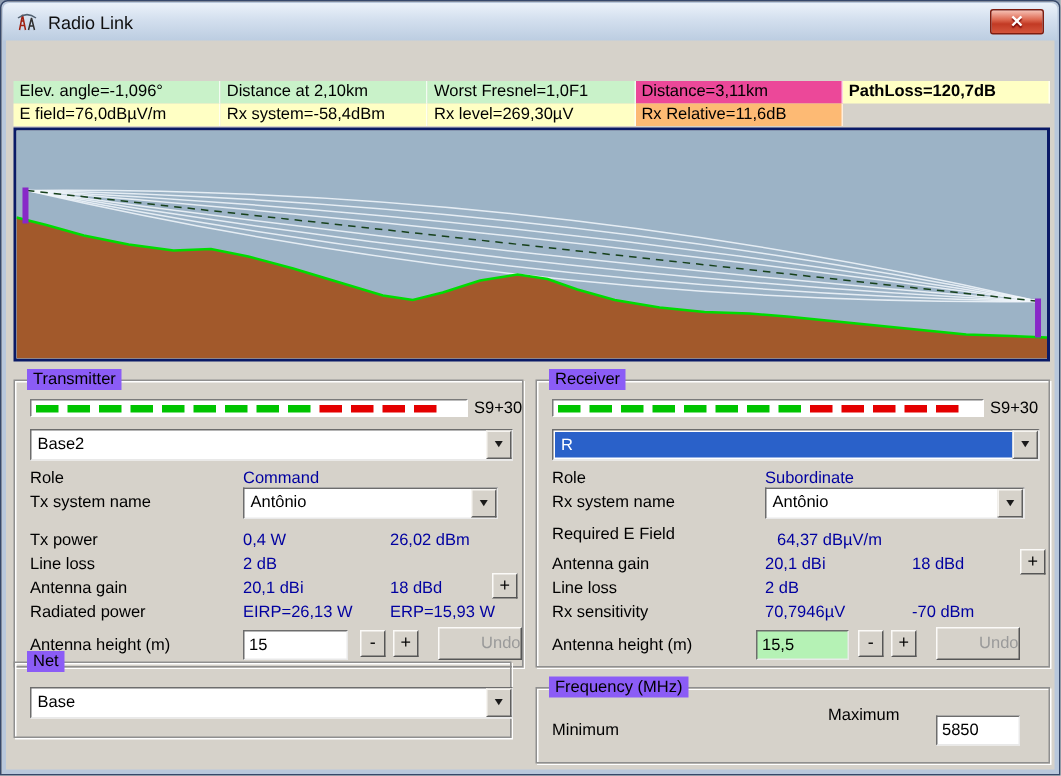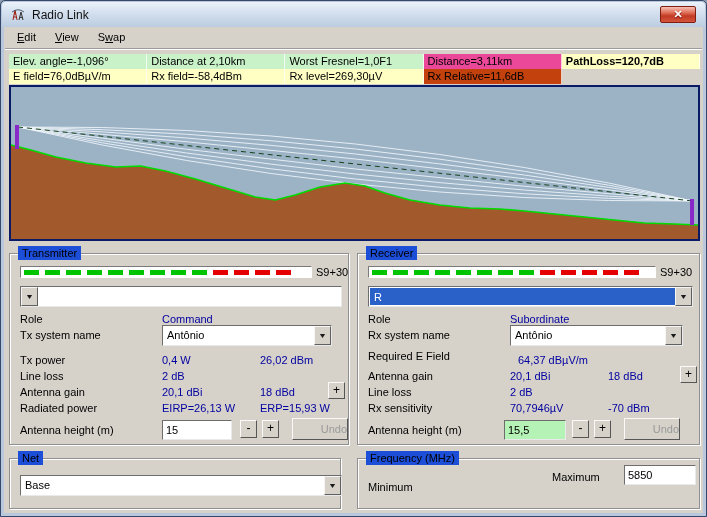--- a/index.html
+++ b/index.html
@@ -17,21 +17,21 @@
              display:flex;align-items:center;justify-content:center;text-shadow:0 1px 1px #700}
   .menubar{position:absolute;left:4px;top:27px;right:4px;height:21px;padding-left:4px;
            border-bottom:1px solid #9c9c9c;box-shadow:0 1px 0 #ffffff}
   .menu-item{display:inline-block;padding:3px 8px 2px;cursor:default}
   .infogrid{position:absolute;left:8px;top:53px;width:691px;display:grid;grid-template-columns:repeat(5,1fr)}
   .cell{height:15px;line-height:15px;padding-left:4px;white-space:nowrap;overflow:hidden;
         border-right:1px solid rgba(255,255,255,.75)}
   .chart{position:absolute;left:8px;top:84px;width:691px;height:156px;border:2px solid #0a1a66}
   .chart svg{display:block;width:100%;height:100%}
   .group{position:absolute;border:1px solid #8f8f8f;box-shadow:inset 1px 1px 0 #fff,1px 1px 0 #fff}
-  .gtitle{position:absolute;top:-8px;left:8px;background:#1d4ed8;padding:0 4px;line-height:14px;white-space:nowrap}
+  .gtitle{position:absolute;top:-8px;left:8px;background:#8b5cf6;padding:0 4px;line-height:14px;white-space:nowrap}
   .lab{position:absolute;left:10px;white-space:nowrap}
   .val{position:absolute;color:#0000a0;white-space:nowrap}
   .meter{position:absolute;left:10px;top:12px;height:12px;background:#fff;
          border:1px solid;border-color:#7a7a7a #fff #fff #7a7a7a;display:flex;align-items:center;padding-left:3px;overflow:hidden}
   .seg{flex:0 0 auto;width:15px;height:5px;margin-right:6px}
   .meter-label{position:absolute;white-space:nowrap}
   .combo{position:absolute;height:21px;background:#fff;border:1px solid;
          border-color:#6d6d6d #e9e9e9 #e9e9e9 #6d6d6d;display:flex}
   .combo-text{flex:1;padding:3px 4px;white-space:nowrap;overflow:hidden}
   .combo-btn{width:17px;background:#d6d2ca;border:1px solid;border-color:#f7f5f1 #5f5f5f #5f5f5f #f7f5f1;
@@ -58,36 +58,31 @@
         <path d="M9 13 L11 5 L13 13 M9.7 10.4 L12.3 10.4" stroke="#303030" stroke-width="1" fill="none"></path>
         <path d="M2 5 Q8 0.5 14 5" stroke="#506070" stroke-width="1" fill="none"></path>
       </svg>
     </span>
     <span class="title">Radio Link</span>
     <div class="close-btn">
       <span>✕</span>
     </div>
   </div>
 
-  <div class="menubar">
-    <span class="menu-item"><span></span><u>E</u><span>dit</span></span>
-    <span class="menu-item"><span></span><u>V</u><span>iew</span></span>
-    <span class="menu-item"><span>S</span><u>w</u><span>ap</span></span>
-  </div>
 
   <div class="infogrid">
     <div class="cell g" style="background: rgb(201, 242, 201);">Elev. angle=-1,096°</div>
     <div class="cell g" style="background: rgb(201, 242, 201);">Distance at 2,10km</div>
     <div class="cell g" style="background: rgb(201, 242, 201);">Worst Fresnel=1,0F1</div>
     <div class="cell g" style="background: #ec4899;">Distance=3,11km</div>
     <div class="cell y" style="background: rgb(255, 255, 196); font-weight: bold;">PathLoss=120,7dB</div>
     <div class="cell y" style="background: rgb(255, 255, 196);">E field=76,0dBµV/m</div>
-    <div class="cell y" style="background: rgb(255, 255, 196);">Rx field=-58,4dBm</div>
+    <div class="cell y" style="background: rgb(255, 255, 196);">Rx system=-58,4dBm</div>
     <div class="cell y" style="background: rgb(255, 255, 196);">Rx level=269,30µV</div>
-    <div class="cell y" style="background: #c2410c;">Rx Relative=11,6dB</div>
+    <div class="cell y" style="background: #fdba74;">Rx Relative=11,6dB</div>
   </div>
 
   <div class="chart">
     <svg id="profile-svg" viewBox="0 0 689 152" preserveAspectRatio="none" style="background: rgb(156, 179, 198);">
         <path d="M7 40 Q345.5 67 684 114" stroke="#f2f7fb" fill="none" stroke-width="1" opacity="0.85"></path>
         <path d="M7 40 Q345.5 87 684 114" stroke="#f2f7fb" fill="none" stroke-width="1" opacity="0.85"></path>
         <path d="M7 40 Q345.5 57 684 114" stroke="#f2f7fb" fill="none" stroke-width="1" opacity="0.85"></path>
         <path d="M7 40 Q345.5 97 684 114" stroke="#f2f7fb" fill="none" stroke-width="1" opacity="0.85"></path>
         <path d="M7 40 Q345.5 47 684 114" stroke="#f2f7fb" fill="none" stroke-width="1" opacity="0.85"></path>
         <path d="M7 40 Q345.5 107 684 114" stroke="#f2f7fb" fill="none" stroke-width="1" opacity="0.85"></path>
@@ -114,20 +109,21 @@
         <span class="seg" style="background: rgb(0, 196, 0);"></span>
         <span class="seg" style="background: rgb(0, 196, 0);"></span>
         <span class="seg" style="background: rgb(228, 0, 0);"></span>
         <span class="seg" style="background: rgb(228, 0, 0);"></span>
         <span class="seg" style="background: rgb(228, 0, 0);"></span>
         <span class="seg" style="background: rgb(228, 0, 0);"></span>
       </div>
     <span class="meter-label" style="left:306px;top:12px">S9+30</span>
 
     <div class="combo" style="left:10px;top:32px;width:322px">
+      <span class="combo-text">Base2</span>
       <span class="combo-btn"></span>
     </div>
 
     <span class="lab" style="top:59px">Role</span>
     <span class="val" style="top:59px;left:152px">Command</span>
 
     <span class="lab" style="top:75px">Tx system name</span>
     <div class="combo" style="left:152px;top:71px;width:170px">
       <span class="combo-text">Antônio</span>
       <span class="combo-btn"></span>
@@ -204,28 +200,28 @@
     <span class="val" style="top:148px;left:152px">70,7946µV</span>
     <span class="val" style="top:148px;left:250px">-70 dBm</span>
 
     <span class="lab" style="top:170px">Antenna height (m)</span>
     <input class="tbox" style="left: 146px; top: 166px; width: 62px; background: rgb(181, 242, 181);" value="15,5">
     <div class="sbtn" style="left:214px;top:166px">-</div>
     <div class="sbtn" style="left:236px;top:166px">+</div>
     <div class="btn disabled" style="left:266px;top:164px;width:56px;height:22px;line-height:20px">Undo</div>
   </div>
 
-  <div class="group" style="left:8px;top:457px;width:332px;height:51px">
+  <div class="group" style="left:8px;top:440px;width:332px;height:51px">
     <span class="gtitle">Net</span>
     <div class="combo" style="left:10px;top:16px;width:322px">
       <span class="combo-text">Base</span>
       <span class="combo-btn"></span>
     </div>
   </div>
 
   <div class="group" style="left:356px;top:457px;width:343px;height:51px">
     <span class="gtitle">Frequency (MHz)</span>
     <span class="lab" style="top:22px">Minimum</span>
     <span class="lab" style="top:12px;left:194px">Maximum</span>
-    <input class="tbox" style="left: 266px; top: 6px; width: 72px;" value="5850">
+    <input class="tbox" style="left: 266px; top: 18px; width: 56px;" value="5850">
   </div>
 
 </div>
 
 </body></html>

